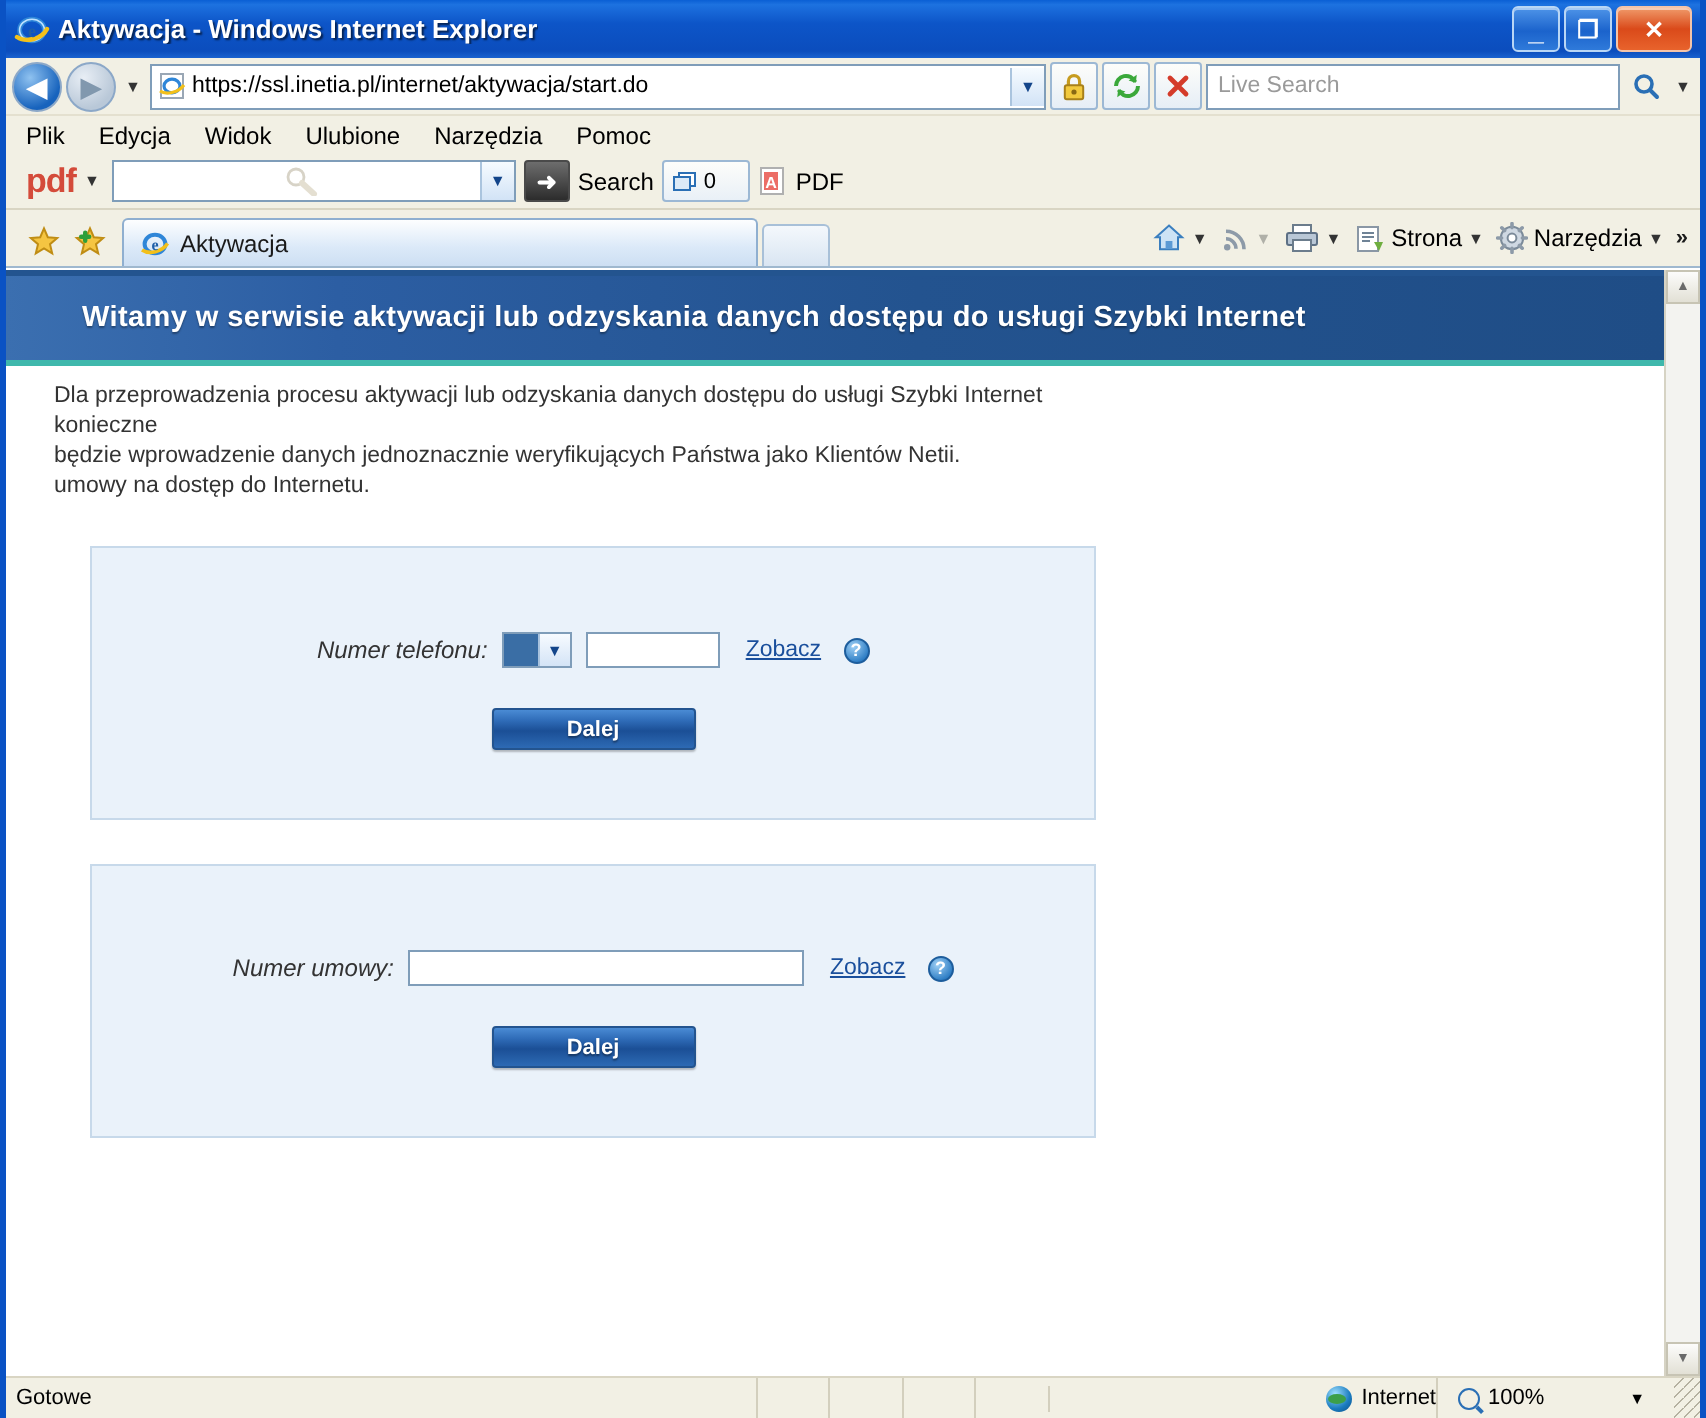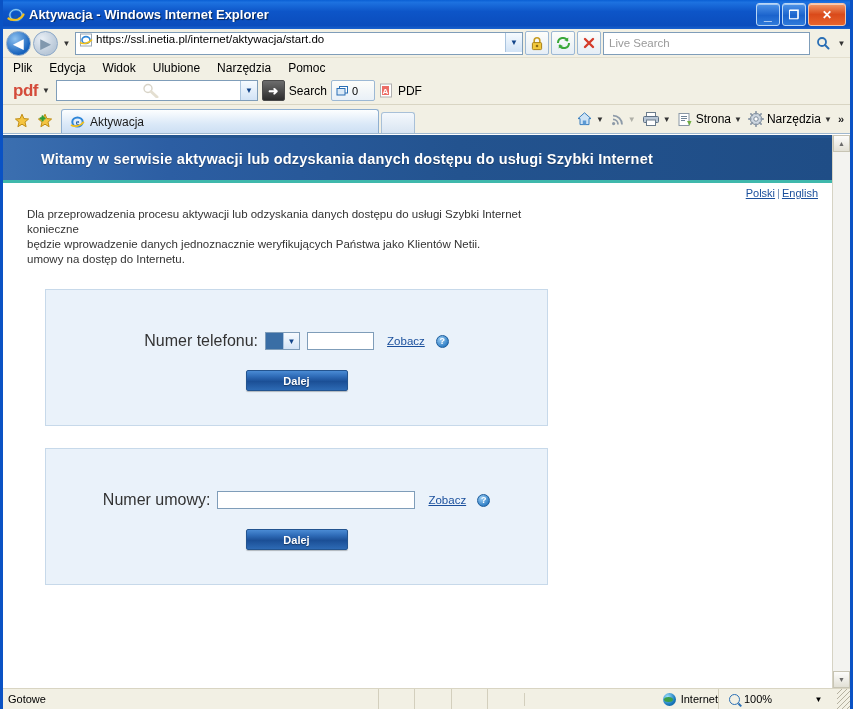--- a/index.html
+++ b/index.html
@@ -76,21 +76,21 @@
     display: flex; align-items: center; justify-content: center;
     color: #fff; font-size: 13px; font-weight: bold;
     border: 1px solid #8ca8c8;
   }
   .nav-back { background: radial-gradient(circle at 35% 30%, #8fc2f0, #1763bd 70%); }
   .nav-fwd  { background: radial-gradient(circle at 35% 30%, #e8eef5, #b9c8d8 70%); color: #8198ae; }
   .nav-drop { width: 13px; text-align: center; color: #333; font-size: 8px; }
   .url-box {
     flex: 1 1 auto; height: 21px;
     background: #fff; border: 1px solid #7f9db9;
-    display: flex; gap: 3px;
+    display: flex; align-items: center; gap: 3px;
     padding: 0 0 0 3px; min-width: 0;
   }
   .url-ico { width: 14px; height: 14px; flex: 0 0 14px; position: relative; }
   .url-text { flex: 1 1 auto; font-size: 11.5px; color: #000; white-space: nowrap; overflow: hidden; }
   .url-drop {
     width: 16px; height: 19px; flex: 0 0 16px;
     background: linear-gradient(to bottom,#f6fbff,#d2e3f6);
     border-left: 1px solid #aac4de;
     display: flex; align-items: center; justify-content: center;
     font-size: 8px; color: #13458a;
@@ -244,21 +244,21 @@
     box-sizing: border-box;
     position: relative;
   }
   .panel.second { margin-top: 22px; height: 137px; }
   .field-row {
     display: flex; align-items: center;
     justify-content: center;
     margin-top: 42px;
     gap: 7px;
   }
-  .field-label { font-size: 16px; color: #333; }
+  .field-label { font-size: 12px; color: #333; font-style: italic; }
   .mini-select {
     width: 35px; height: 18px;
     border: 1px solid #7f9db9; background: #fff;
     display: flex; align-items: stretch;
     box-sizing: border-box;
   }
   .mini-select .sel-val { flex: 1 1 auto; background: #3a6ea5; }
   .mini-select .sel-arrow {
     width: 15px; flex: 0 0 15px;
     background: linear-gradient(to bottom,#f7fbff,#d4e4f6);
@@ -567,23 +567,20 @@
   </div>
 
   <div class="viewport">
     <div class="page">
 
       <div class="banner">
         <span class="banner-inner">Witamy w serwisie aktywacji lub odzyskania danych dostępu do usługi Szybki Internet</span>
       </div>
       <div class="banner-accent"></div>
 
-      <div class="langbar">
-        <a href="#">Polski</a><span class="sep">|</span><a href="#">English</a>
-      </div>
 
       <div class="intro">
         <p>Dla przeprowadzenia procesu aktywacji lub odzyskania danych dostępu do usługi Szybki Internet konieczne</p>
         <p>będzie wprowadzenie danych jednoznacznie weryfikujących Państwa jako Klientów Netii.</p>
         <p>umowy na dostęp do Internetu.</p>
       </div>
 
       <div class="panel">
         <div class="field-row">
           <span class="field-label">Numer telefonu:</span>

